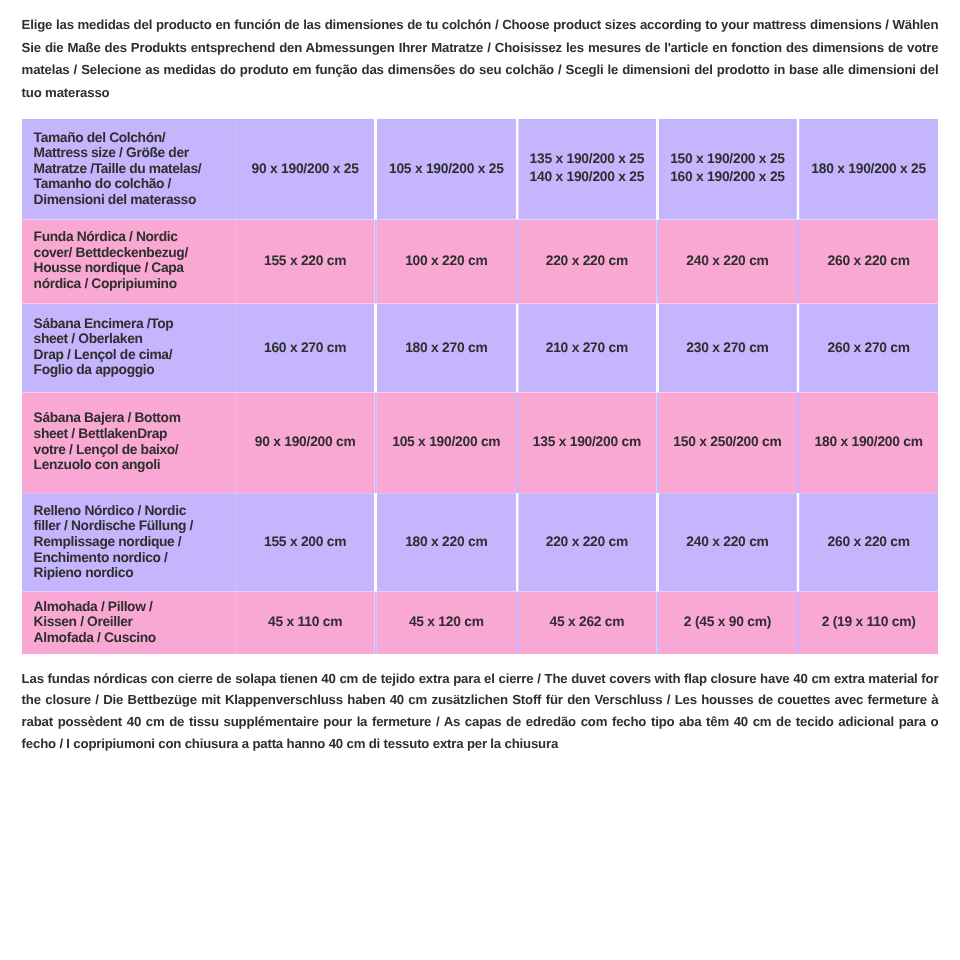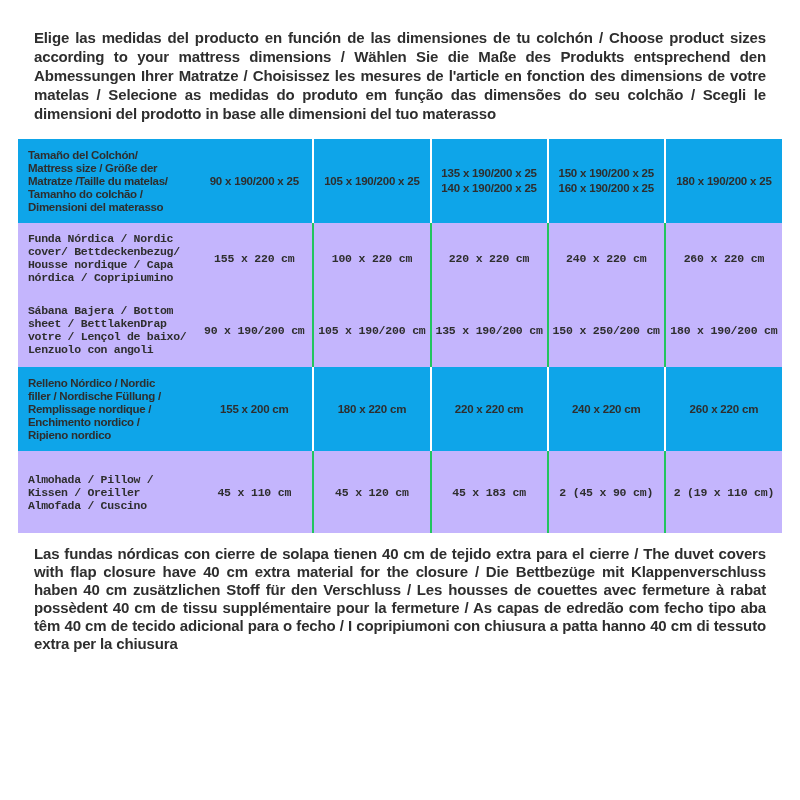--- a/index.html
+++ b/index.html
@@ -5,43 +5,43 @@
   html, body { margin:0; padding:0; background:#ffffff; }
   body {
     width:800px; height:800px; overflow:hidden;
     font-family:"Liberation Sans", sans-serif;
     font-weight:bold; color:#2e2e2e;
     -webkit-font-smoothing:antialiased;
   }
   .page { padding:12px 18px 0 18px; }
 
   .para {
-    margin:16px; text-align:justify;
-    font-size:15px; line-height:19px; letter-spacing:-0.15px;
+    margin:0; text-align:justify;
+    font-size:11px; line-height:19px; letter-spacing:-0.15px;
   }
   .para.footer { margin-top:12px; line-height:18px; }
 
   table.sizes {
     border-collapse:collapse; table-layout:fixed;
     width:764px; margin-top:11px;
   }
   table.sizes td {
     font-size:11.5px; vertical-align:middle;
     white-space:pre-line; overflow:hidden;
   }
   td.label {
     text-align:left; padding-left:10px; padding-right:4px;
     line-height:13px; letter-spacing:-0.3px;
   }
   td.val { text-align:center; line-height:15px; letter-spacing:-0.2px; }
 
-  tr.gray  { background:#0ea5e9; }
-  tr.white { background:#c4b5fd;font-family:Liberation Mono, monospace; }
+  tr.gray  { background:#c4b5fd; }
+  tr.white { background:#f9a8d4; }
   tr.gray  td.sep { border-left:2px solid #ffffff; }
-  tr.white td.sep { border-left:2px solid #22c55e;margin-left:24px; }
+  tr.white td.sep { border-left:2px solid #c4b5fd;margin-left:24px; }
 
   tr:nth-child(1){ height:84px; }
   tr:nth-child(2){ height:70px; }
   tr:nth-child(3){ height:74px; }
   tr:nth-child(4){ height:84px; }
   tr:nth-child(5){ height:82px; }
   tr:nth-child(6){ height:52px; }
   tr:nth-child(7){ height:80px; }
   tr:nth-child(8){ height:68px; }
 
@@ -83,20 +83,31 @@
         <td class="label">Funda Nórdica /  Nordic
 cover/ Bettdeckenbezug/
 Housse nordique  / Capa
 nórdica / Copripiumino</td>
         <td class="val">155 x 220 cm</td>
         <td class="val sep">100 x 220 cm</td>
         <td class="val sep">220 x 220 cm</td>
         <td class="val sep">240 x 220 cm</td>
         <td class="val sep">260 x 220 cm</td>
       </tr>
+      <tr class="gray">
+        <td class="label">Sábana Encimera /Top
+sheet / Oberlaken
+Drap / Lençol de cima/
+Foglio da appoggio</td>
+        <td class="val">160 x 270 cm</td>
+        <td class="val sep">180 x 270 cm</td>
+        <td class="val sep">210 x 270 cm</td>
+        <td class="val sep">230 x 270 cm</td>
+        <td class="val sep">260 x 270 cm</td>
+      </tr>
       <tr class="white">
         <td class="label">Sábana Bajera / Bottom
 sheet / BettlakenDrap
 votre / Lençol de baixo/
 Lenzuolo con angoli</td>
         <td class="val">90 x 190/200 cm</td>
         <td class="val sep">105 x 190/200 cm</td>
         <td class="val sep">135 x 190/200 cm</td>
         <td class="val sep">150 x 250/200 cm</td>
         <td class="val sep">180 x 190/200 cm</td>
@@ -112,21 +123,21 @@
         <td class="val sep">220 x 220 cm</td>
         <td class="val sep">240 x 220 cm</td>
         <td class="val sep">260 x 220 cm</td>
       </tr>
       <tr class="white">
         <td class="label">Almohada  / Pillow /
 Kissen / Oreiller
 Almofada / Cuscino</td>
         <td class="val">45 x 110 cm</td>
         <td class="val sep">45 x 120 cm</td>
-        <td class="val sep">45 x 183 cm</td>
+        <td class="val sep">45 x 262 cm</td>
         <td class="val sep">2 (45 x 90 cm)</td>
         <td class="val sep">2 (19 x 110 cm)</td>
       </tr>
     </tbody>
   </table>
 
   <p class="para footer">Las fundas nórdicas con cierre de solapa tienen 40 cm de tejido extra para el cierre  /  The duvet covers with flap closure have 40 cm extra material for the closure / Die Bettbezüge mit Klappenverschluss haben 40 cm zusätzlichen Stoff für den Verschluss / Les housses de couettes avec fermeture à rabat possèdent 40 cm de tissu supplémentaire pour la fermeture / As capas de edredão com fecho tipo aba têm 40 cm de tecido adicional para o fecho / I copripiumoni con chiusura a patta hanno 40 cm di tessuto extra per la chiusura</p>
 
 </div>
 

